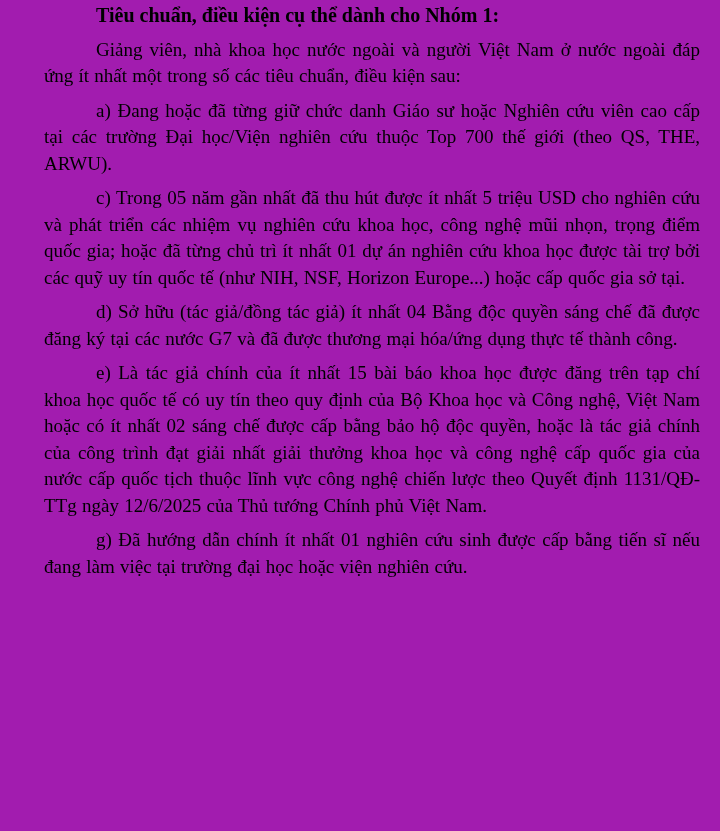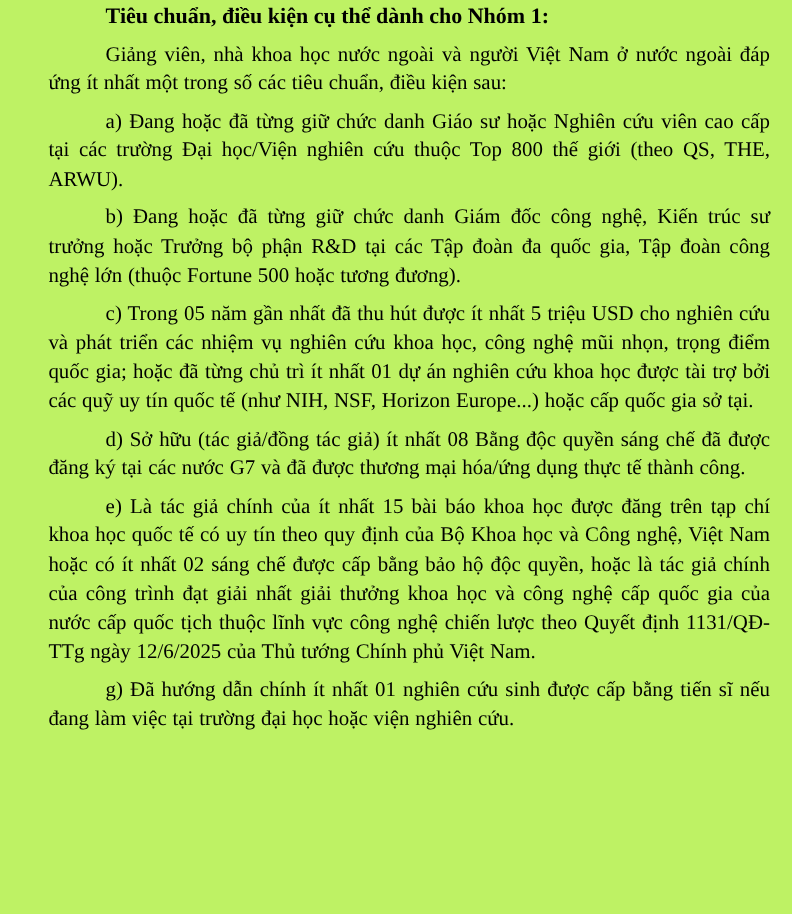--- a/index.html
+++ b/index.html
@@ -13,21 +13,21 @@
     height: 831px;
     overflow: hidden;
     font-family: "Liberation Serif", "DejaVu Serif", serif;
     color: #000000;
   }
   .page {
     box-sizing: border-box;
     width: 720px;
     height: 831px;
     padding: 2px 20px 0 44px;
-    background: #bef264;
+    background: #a21caf;
   }
   .doc-title {
     font-size: 20px;
     line-height: 26.5px;
     font-weight: bold;
     text-indent: 52px;
     text-align: left;
     margin: 0 0 8px 0;
   }
   .para {
@@ -41,25 +41,24 @@
   }
 </style>
 </head>
 <body>
 
 <div class="page">
   <p class="doc-title">Tiêu chuẩn, điều kiện cụ thể dành cho Nhóm 1:</p>
 
   <p class="para">Giảng viên, nhà khoa học nước ngoài và người Việt Nam ở nước ngoài đáp ứng ít nhất một trong số các tiêu chuẩn, điều kiện sau:</p>
 
-  <p class="para">a) Đang hoặc đã từng giữ chức danh Giáo sư hoặc Nghiên cứu viên cao cấp tại các trường Đại học/Viện nghiên cứu thuộc Top 800 thế giới (theo QS, THE, ARWU).</p>
+  <p class="para">a) Đang hoặc đã từng giữ chức danh Giáo sư hoặc Nghiên cứu viên cao cấp tại các trường Đại học/Viện nghiên cứu thuộc Top 700 thế giới (theo QS, THE, ARWU).</p>
 
-  <p class="para">b) Đang hoặc đã từng giữ chức danh Giám đốc công nghệ, Kiến trúc sư trưởng hoặc Trưởng bộ phận R&amp;D tại các Tập đoàn đa quốc gia, Tập đoàn công nghệ lớn (thuộc Fortune 500 hoặc tương đương).</p>
 
   <p class="para">c) Trong 05 năm gần nhất đã thu hút được ít nhất 5 triệu USD cho nghiên cứu và phát triển các nhiệm vụ nghiên cứu khoa học, công nghệ mũi nhọn, trọng điểm quốc gia; hoặc đã từng chủ trì ít nhất 01 dự án nghiên cứu khoa học được tài trợ bởi các quỹ uy tín quốc tế (như NIH, NSF, Horizon Europe...) hoặc cấp quốc gia sở tại.</p>
 
-  <p class="para">d) Sở hữu (tác giả/đồng tác giả) ít nhất 08 Bằng độc quyền sáng chế đã được đăng ký tại các nước G7 và đã được thương mại hóa/ứng dụng thực tế thành công.</p>
+  <p class="para">d) Sở hữu (tác giả/đồng tác giả) ít nhất 04 Bằng độc quyền sáng chế đã được đăng ký tại các nước G7 và đã được thương mại hóa/ứng dụng thực tế thành công.</p>
 
 
   <p class="para">e) Là tác giả chính của ít nhất 15 bài báo khoa học được đăng trên tạp chí khoa học quốc tế có uy tín theo quy định của Bộ Khoa học và Công nghệ, Việt Nam hoặc có ít nhất 02 sáng chế được cấp bằng bảo hộ độc quyền, hoặc là tác giả chính của công trình đạt giải nhất giải thưởng khoa học và công nghệ cấp quốc gia của nước cấp quốc tịch thuộc lĩnh vực công nghệ chiến lược theo Quyết định 1131/QĐ-TTg ngày 12/6/2025 của Thủ tướng Chính phủ Việt Nam.</p>
 
   <p class="para">g) Đã hướng dẫn chính ít nhất 01 nghiên cứu sinh được cấp bằng tiến sĩ nếu đang làm việc tại trường đại học hoặc viện nghiên cứu.</p>
 </div>
 
 </body></html>

